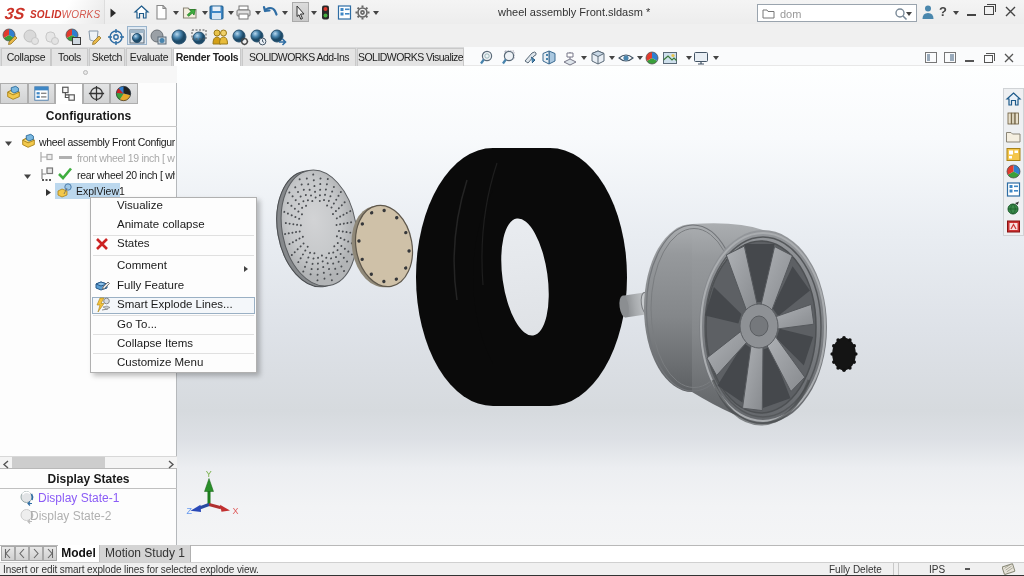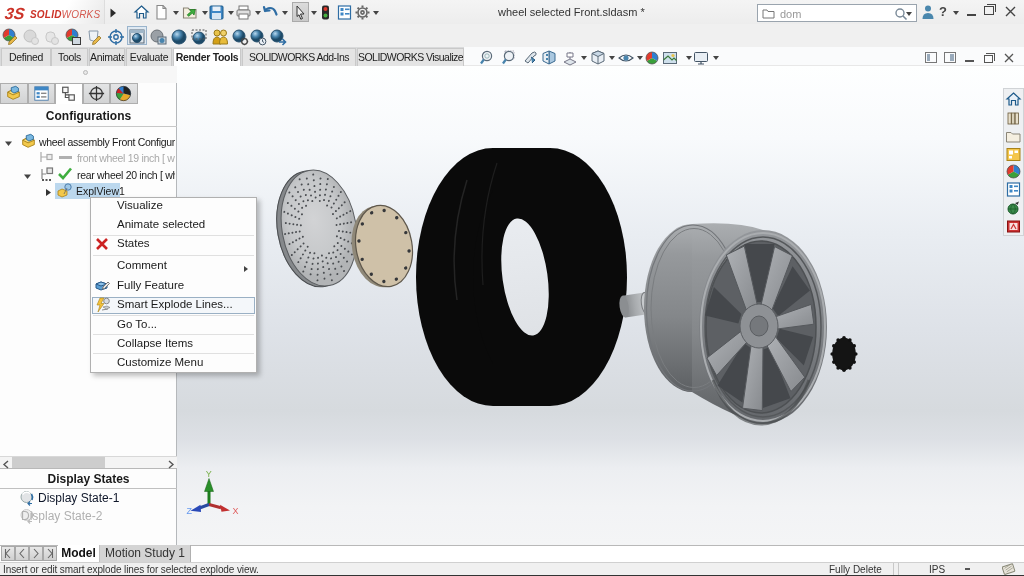--- a/index.html
+++ b/index.html
@@ -68,21 +68,21 @@
 <div class="abs" style="left:354px;top:4px;width:18px;height:17px;"><svg width="17" height="17" viewBox="0 0 17 17">
       <g fill="none" stroke="#666" stroke-width="1.6">
         <circle cx="8.5" cy="8.5" r="4.5"></circle>
         <circle cx="8.5" cy="8.5" r="1.6"></circle>
         <g stroke-width="2">
           <path d="M8.5 1.5 V3.5 M8.5 13.5 V15.5 M1.5 8.5 H3.5 M13.5 8.5 H15.5 M3.6 3.6 L5 5 M12 12 L13.4 13.4 M13.4 3.6 L12 5 M5 12 L3.6 13.4"></path>
         </g>
       </g>
     </svg></div>
 <div class="abs caret" style="left:373px;top:11px;"></div>
-<div class="abs" style="left:498px;top:6px;font-size:11px;color:#333;">wheel selected Front.sldasm *</div>
+<div class="abs" style="left:498px;top:6px;font-size:11px;color:#333;">wheel assembly Front.sldasm *</div>
 <div class="abs" style="left:757px;top:4px;width:160px;height:18px;background:#fff;border:1px solid #9aa4ae;">
 <svg class="abs" style="left:4px;top:3px;" width="13" height="11" viewBox="0 0 13 11">
       <path d="M1 2 H5 L6 3.5 H12 V10 H1 Z" fill="#fff" stroke="#777" stroke-width="1"></path>
     </svg>
 <span class="abs" style="left:22px;top:3px;color:#999;font-size:11px;">dom</span>
 <svg class="abs" style="left:136px;top:2px;" width="14" height="14" viewBox="0 0 14 14">
       <circle cx="6" cy="6" r="4" fill="none" stroke="#7a8a98" stroke-width="1.4"></circle>
       <path d="M9 9 L12.5 12.5" stroke="#7a8a98" stroke-width="1.6"></path>
     </svg>
 <div class="caret abs" style="left:148px;top:7px;"></div>
@@ -268,23 +268,23 @@
           <stop offset="0%" stop-color="#b8d8ee"></stop>
           <stop offset="55%" stop-color="#4884ad"></stop>
           <stop offset="100%" stop-color="#1d4a68"></stop>
         </radialGradient>
       </defs>
       <circle cx="8" cy="8" r="6" fill="url(#sphG)" stroke="#27506e"></circle>
       <path d="M10 14 L16 14 M13.5 11 L16.5 14 L13.5 17" stroke="#2e6da4" stroke-width="1.6" fill="none"></path>
     </svg></div>
 <div class="abs" style="left:0;top:47px;width:1024px;height:19px;background:#fafbfc;border-bottom:1px solid #e8e8e8;"></div>
 <div class="abs" style="left:0;top:47px;width:464px;height:19px;background:#d9dadb;"></div>
-<div class="abs" style="left:1px;top:48px;width:50px;height:18px;background:#e4e4e4;border:1px solid #c9c9c9;border-bottom:none;font-size:10.5px;font-weight:normal;color:#222;text-align:center;line-height:17px;white-space:nowrap;overflow:hidden;letter-spacing:-0.3px;">Defined</div>
+<div class="abs" style="left:1px;top:48px;width:50px;height:18px;background:#e4e4e4;border:1px solid #c9c9c9;border-bottom:none;font-size:10.5px;font-weight:normal;color:#222;text-align:center;line-height:17px;white-space:nowrap;overflow:hidden;letter-spacing:-0.3px;">Collapse</div>
 <div class="abs" style="left:51px;top:48px;width:37px;height:18px;background:#e4e4e4;border:1px solid #c9c9c9;border-bottom:none;font-size:10.5px;font-weight:normal;color:#222;text-align:center;line-height:17px;white-space:nowrap;overflow:hidden;letter-spacing:-0.3px;">Tools</div>
-<div class="abs" style="left:89px;top:48px;width:36px;height:18px;background:#e4e4e4;border:1px solid #c9c9c9;border-bottom:none;font-size:10.5px;font-weight:normal;color:#222;text-align:center;line-height:17px;white-space:nowrap;overflow:hidden;letter-spacing:-0.3px;">Animate</div>
+<div class="abs" style="left:89px;top:48px;width:36px;height:18px;background:#e4e4e4;border:1px solid #c9c9c9;border-bottom:none;font-size:10.5px;font-weight:normal;color:#222;text-align:center;line-height:17px;white-space:nowrap;overflow:hidden;letter-spacing:-0.3px;">Sketch</div>
 <div class="abs" style="left:126px;top:48px;width:46px;height:18px;background:#e4e4e4;border:1px solid #c9c9c9;border-bottom:none;font-size:10.5px;font-weight:normal;color:#222;text-align:center;line-height:17px;white-space:nowrap;overflow:hidden;letter-spacing:-0.3px;">Evaluate</div>
 <div class="abs" style="left:173px;top:48px;width:68px;height:18px;background:#ffffff;border:1px solid #c9c9c9;border-bottom:none;font-size:10.5px;font-weight:bold;color:#222;text-align:center;line-height:17px;white-space:nowrap;overflow:hidden;letter-spacing:-0.3px;">Render Tools</div>
 <div class="abs" style="left:242px;top:48px;width:114px;height:18px;background:#e4e4e4;border:1px solid #c9c9c9;border-bottom:none;font-size:10.5px;font-weight:normal;color:#222;text-align:center;line-height:17px;white-space:nowrap;overflow:hidden;letter-spacing:-0.55px;">SOLIDWORKS Add-Ins</div>
 <div class="abs" style="left:357px;top:48px;width:107px;height:18px;background:#e4e4e4;border:1px solid #c9c9c9;border-bottom:none;font-size:10.5px;font-weight:normal;color:#222;text-align:center;line-height:17px;white-space:nowrap;overflow:hidden;letter-spacing:-0.55px;">SOLIDWORKS Visualize</div>
 <div class="abs" style="left:480px;top:50px;width:16px;height:16px;"><svg width="16" height="16" viewBox="0 0 16 16">
       <circle cx="7" cy="6" r="4.6" fill="#eef2f6" stroke="#5a6a78" stroke-width="1.2"></circle>
       <path d="M3.8 9.5 L1 13.5" stroke="#4884ad" stroke-width="2.2"></path>
       <g fill="none" stroke="#8aa" stroke-width="0.8">
         <circle cx="7" cy="6" r="2.2"></circle>
       </g>
@@ -756,36 +756,36 @@
       <path d="M2 1 L6 4.5 L2 8" stroke="#555" stroke-width="1.4" fill="none"></path>
     </svg></div>
 <div class="abs" style="left:0;top:472px;width:177px;height:16px;font-weight:bold;font-size:12px;color:#1a1a1a;text-align:center;">Display States</div>
 <div class="abs" style="left:0;top:488px;width:177px;border-top:1px solid #c0c0c0;"></div>
 <div class="abs" style="left:19px;top:490px;width:16px;height:16px;"><svg width="16" height="16">
       <circle cx="7.5" cy="7" r="5.5" fill="#e2e4e6" stroke="#9aa"></circle>
       <path d="M3.5 4.5 A5 5 0 0 1 11 3.5" fill="none" stroke="#fff" stroke-width="1.5"></path>
       <path d="M12.5 4 A6.5 6.5 0 0 1 13 10" fill="none" stroke="#2e6da4" stroke-width="1.6"></path>
       <path d="M9 13.5 h4 M11 11.5 l-2 2 2 2" stroke="#2e6da4" stroke-width="1.2" fill="none"></path>
     </svg></div>
-<div class="abs" style="left:38px;top:491px;font-size:12px;color:#0f172a;">Display State-1</div>
+<div class="abs" style="left:38px;top:491px;font-size:12px;color:#8b5cf6;">Display State-1</div>
 <div class="abs" style="left:19px;top:508px;width:16px;height:16px;"><svg width="16" height="16">
       <circle cx="7.5" cy="7" r="5.5" fill="#eeeeee" stroke="#ccc"></circle>
       <path d="M12.5 4 A6.5 6.5 0 0 1 13 10" fill="none" stroke="#bbb" stroke-width="1.6"></path>
       <path d="M9 13.5 h4 M11 11.5 l-2 2 2 2" stroke="#bbb" stroke-width="1.2" fill="none"></path>
     </svg></div>
-<div class="abs" style="left:21px;top:509px;font-size:12px;color:#b0b0b0;">Display State-2</div>
+<div class="abs" style="left:30px;top:509px;font-size:12px;color:#b0b0b0;">Display State-2</div>
 <div class="abs" style="left:90px;top:197px;width:167px;height:176px;background:#fdfdfd;border:1px solid #b0b0b0;box-shadow:3px 3px 5px rgba(0,0,0,0.25);"></div>
 <div class="abs" style="left:93px;top:235px;width:161px;border-top:1px solid #e0e0e0;"></div>
 <div class="abs" style="left:93px;top:255px;width:161px;border-top:1px solid #e0e0e0;"></div>
 <div class="abs" style="left:93px;top:315px;width:161px;border-top:1px solid #e0e0e0;"></div>
 <div class="abs" style="left:93px;top:334px;width:161px;border-top:1px solid #e0e0e0;"></div>
 <div class="abs" style="left:93px;top:353px;width:161px;border-top:1px solid #e0e0e0;"></div>
 <div class="abs" style="left:92px;top:297px;width:163px;height:17px;background:#f4f7fa;border:1px solid #9ab0c4;"></div>
 <div class="abs" style="left:117px;top:199px;font-size:11.5px;color:#1a1a1a;white-space:nowrap;">Visualize</div>
-<div class="abs" style="left:117px;top:218px;font-size:11.5px;color:#1a1a1a;white-space:nowrap;">Animate selected</div>
+<div class="abs" style="left:117px;top:218px;font-size:11.5px;color:#1a1a1a;white-space:nowrap;">Animate collapse</div>
 <div class="abs" style="left:117px;top:237px;font-size:11.5px;color:#1a1a1a;white-space:nowrap;">States</div>
 <div class="abs" style="left:117px;top:259px;font-size:11.5px;color:#1a1a1a;white-space:nowrap;">Comment</div>
 <div class="abs" style="left:117px;top:279px;font-size:11.5px;color:#1a1a1a;white-space:nowrap;">Fully Feature</div>
 <div class="abs" style="left:117px;top:298px;font-size:11.5px;color:#1a1a1a;white-space:nowrap;">Smart Explode Lines...</div>
 <div class="abs" style="left:117px;top:318px;font-size:11.5px;color:#1a1a1a;white-space:nowrap;">Go To...</div>
 <div class="abs" style="left:117px;top:337px;font-size:11.5px;color:#1a1a1a;white-space:nowrap;">Collapse Items</div>
 <div class="abs" style="left:117px;top:356px;font-size:11.5px;color:#1a1a1a;white-space:nowrap;">Customize Menu</div>
 <div class="abs" style="left:243px;top:262px;width:6px;height:8px;"><svg width="6" height="8">
       <path d="M1 1 L5 4 L1 7 Z" fill="#444"></path>
     </svg></div>

